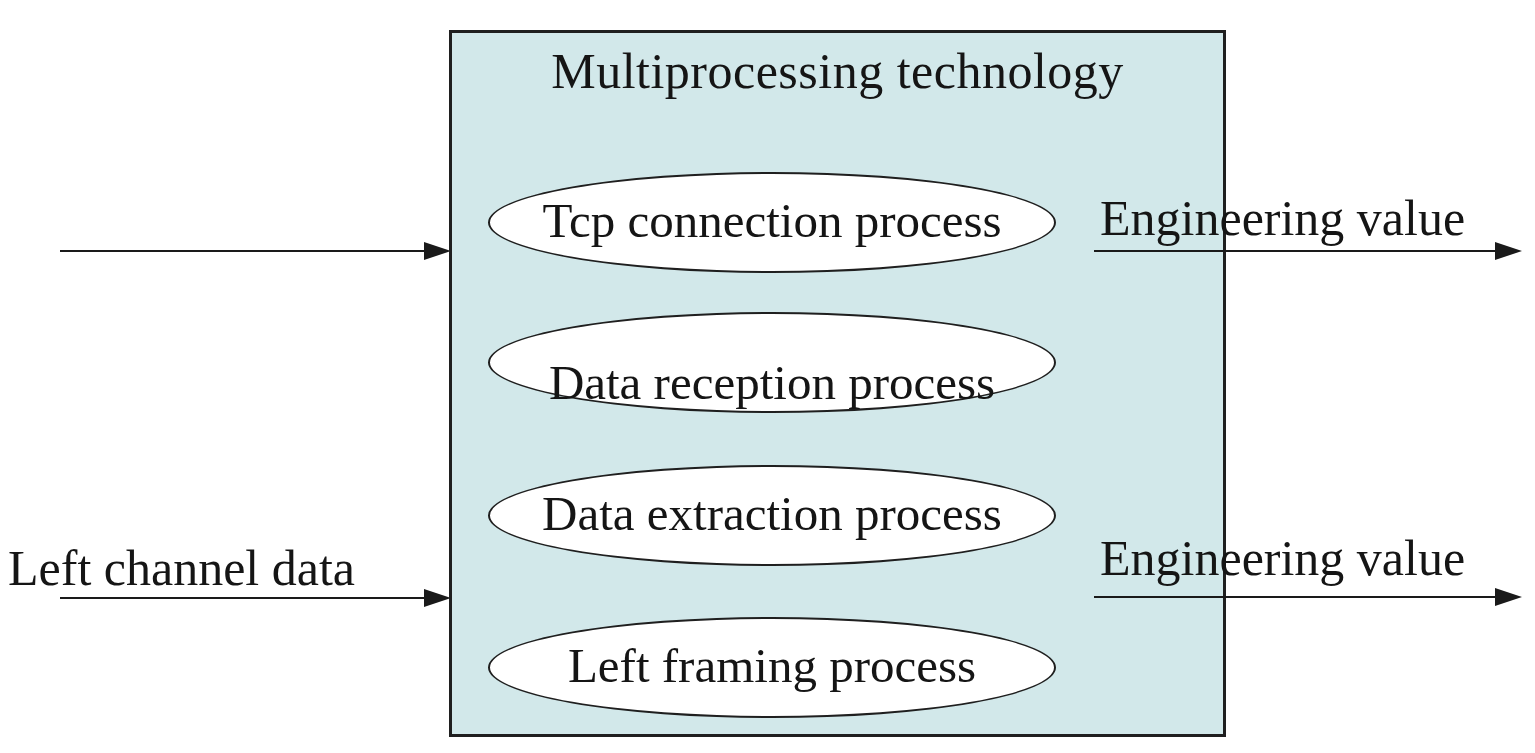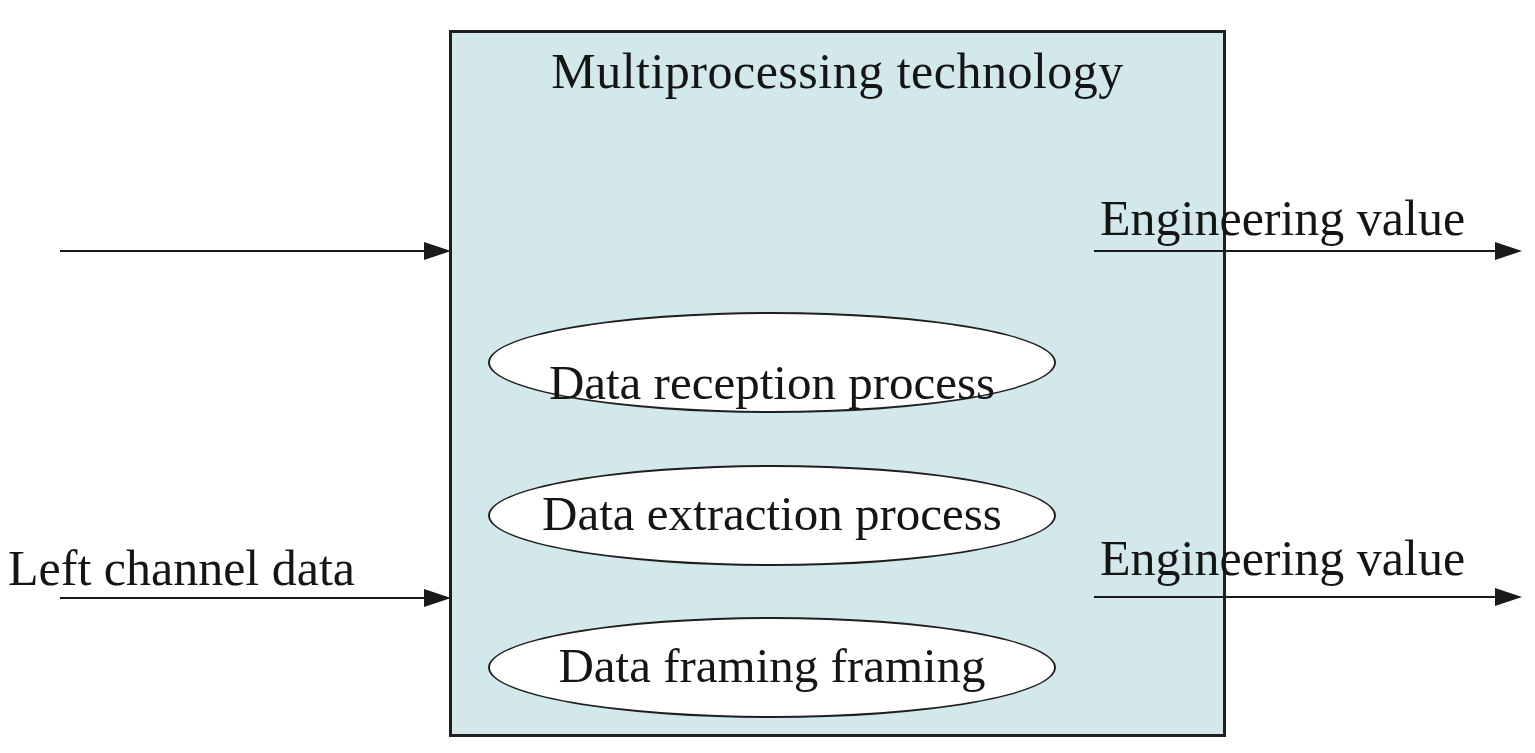--- a/index.html
+++ b/index.html
@@ -112,28 +112,31 @@
     <div class="arrow-head"></div>
   </div>
   <div id="arrow-input-1">
     <div class="arrow-line"></div>
     <div class="arrow-head"></div>
   </div>
 
   <div class="process-box">
     <div class="box-title">Multiprocessing technology</div>
 
+    <div class="process-node" id="node-0">
+      <span class="node-label">Tcp connection process</span>
+    </div>
     <div class="process-node" id="node-1">
       <span class="node-label">Data reception process</span>
     </div>
     <div class="process-node" id="node-2">
       <span class="node-label">Data extraction process</span>
     </div>
     <div class="process-node" id="node-3">
-      <span class="node-label">Data framing framing</span>
+      <span class="node-label">Left framing process</span>
     </div>
   </div>
 
   <div class="flow-label" id="label-output-0">Engineering value</div>
   <div class="flow-label" id="label-output-1">Engineering value</div>
 
   <div id="arrow-output-0">
     <div class="arrow-line"></div>
     <div class="arrow-head"></div>
   </div>

